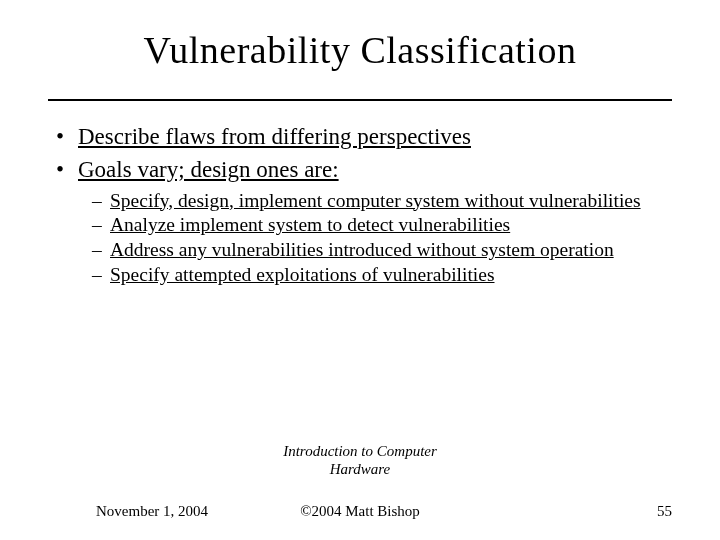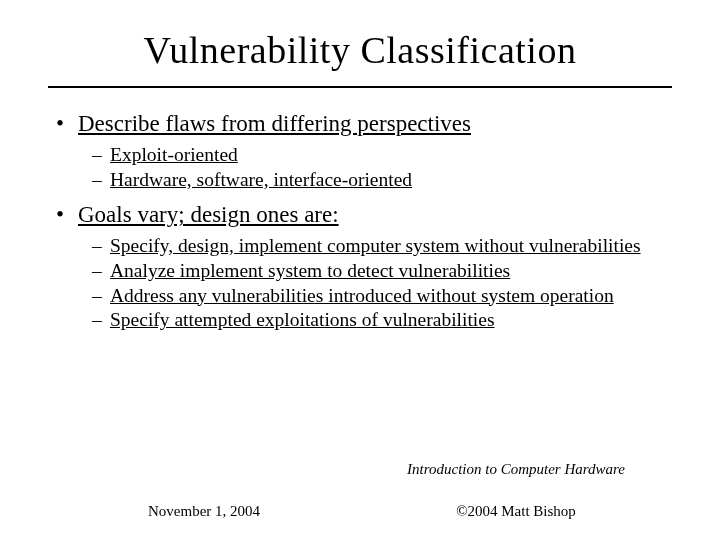--- a/index.html
+++ b/index.html
@@ -15,21 +15,21 @@
     .slide {
       width: 100%;
       height: 100%;
       padding: 28px 48px 0 48px;
       position: relative;
     }
     .title {
       font-size: 38px;
       font-weight: 400;
       text-align: center;
-      margin-bottom: 14px;
+      margin-bottom: 27px;
       letter-spacing: 0.5px;
     }
     .title-rule {
       border: none;
       border-top: 2px solid #000;
       margin: 0 0 22px 0;
     }
     .content {
       padding-left: 6px;
     }
@@ -89,36 +89,33 @@
 </head>
 <body>
 
 <div class="slide">
   <h1 class="title">Vulnerability Classification</h1>
   <hr class="title-rule">
   <div class="content">
     <ul class="level1">
       <li>
         <span>Describe flaws from differing perspectives</span>
-        <ul class="level2">
-          <li>Exploit-oriented</li>
-          <li>Hardware, software, interface-oriented</li>
-        </ul>
       </li>
       <li>
         <span>Goals vary; design ones are:</span>
         <ul class="level2">
           <li>Specify, design, implement computer system without vulnerabilities</li>
           <li>Analyze implement system to detect vulnerabilities</li>
           <li>Address any vulnerabilities introduced without system operation</li>
           <li>Specify attempted exploitations of vulnerabilities</li>
         </ul>
       </li>
     </ul>
   </div>
   <div class="footer">
     <div class="footer-left">November 1, 2004</div>
     <div class="footer-center">
       <div>Introduction to Computer Hardware</div>
       <div class="line2">©2004 Matt Bishop</div>
     </div>
+    <div class="footer-right">55</div>
   </div>
 </div>
 
 </body></html>

